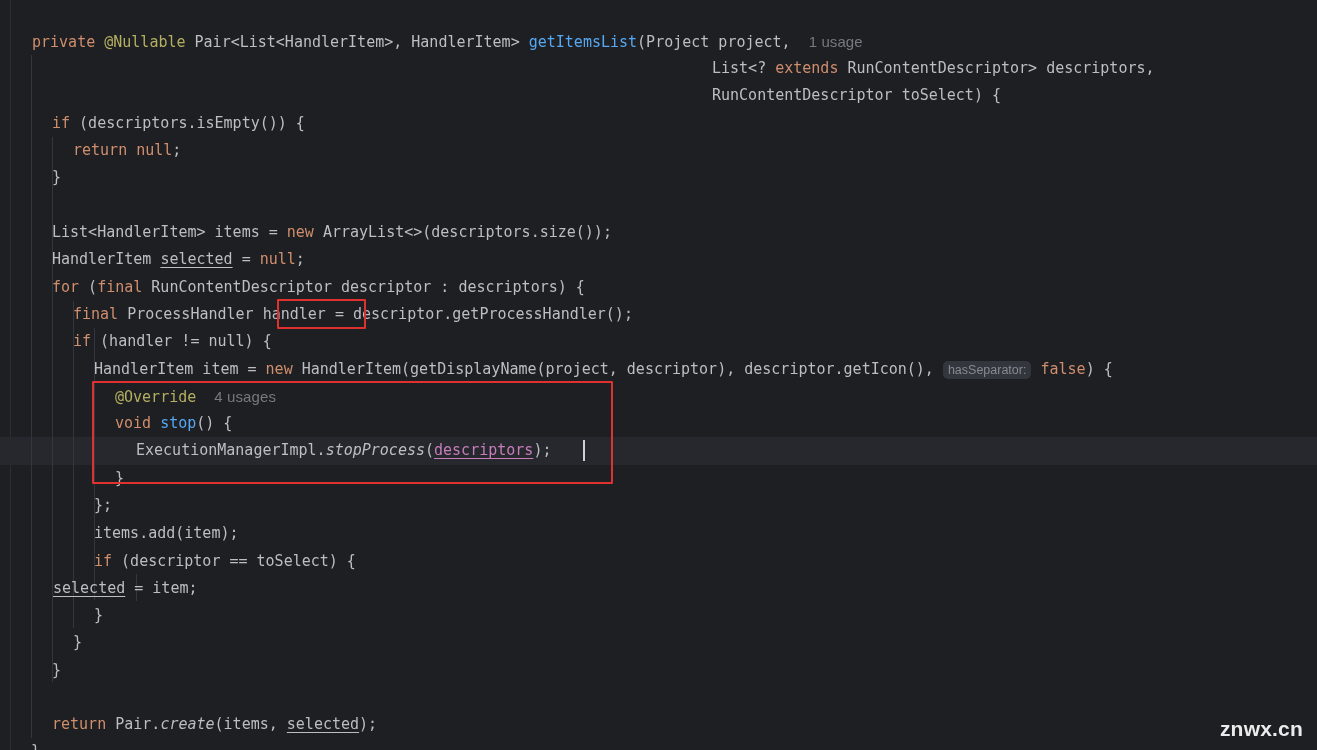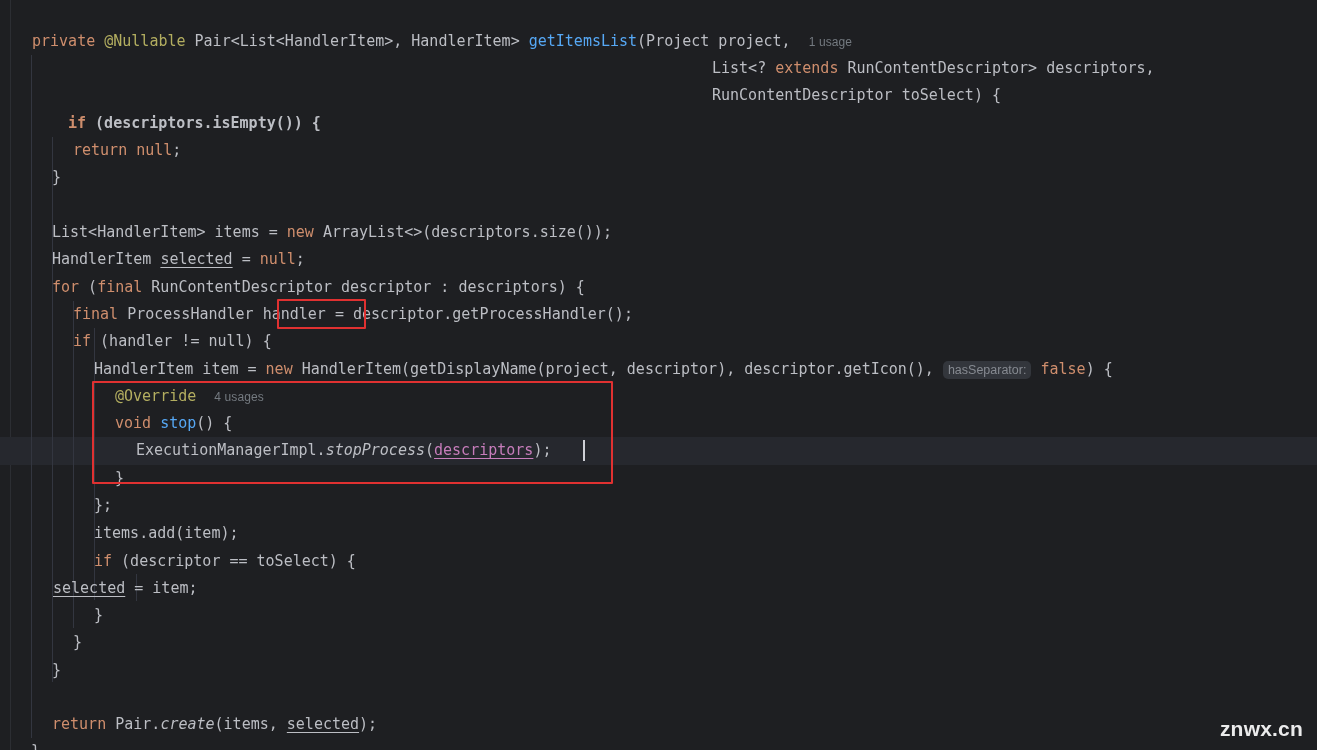--- a/index.html
+++ b/index.html
@@ -74,21 +74,21 @@
   .mth  { color: #56a8f5; }          
   .fld  { color: #bcbec4; text-decoration: underline; text-decoration-color: #bcbec4; text-underline-offset: 3px; }
   .param{ color: #c77dbb; text-decoration: underline; text-decoration-color: #c77dbb; text-underline-offset: 3px; }
   .stat { color: #bcbec4; font-style: italic; }   
   .pl   { color: #bcbec4; }
 
   
   .hint {
     color: #747a80;
     font-family: "Liberation Sans", sans-serif;
-    font-size: 12px;
+    font-size: 15px;
     font-style: normal;
     letter-spacing: 0.1px;
     margin-top: 27px;
   }
   .param-hint {
     color: #868a91;
     background: #33363c;
     font-family: "Liberation Sans", sans-serif;
     font-size: 12.5px;
     border-radius: 5px;
@@ -144,21 +144,21 @@
     
     <div class="ln" style="top:28px;"><span class="kw">private</span><span class="pl"> </span><span class="anno">@Nullable</span><span class="typ"> Pair&lt;List&lt;HandlerItem&gt;, HandlerItem&gt; </span><span class="mth">getItemsList</span><span class="pl">(Project project,</span><span class="pl">  </span><span class="hint">1 usage</span></div>
 
     
     <div class="ln" style="top:55px; padding-left:712px;"><span class="typ">List&lt;? </span><span class="kw">extends</span><span class="typ"> RunContentDescriptor&gt; descriptors,</span></div>
 
     
     <div class="ln" style="top:82px; padding-left:712px;"><span class="typ">RunContentDescriptor toSelect) {</span></div>
 
     
-    <div class="ln" style="top:110px; padding-left:68px;font-weight:bold;"><span class="kw">if</span><span class="pl"> (descriptors.isEmpty()) {</span></div>
+    <div class="ln" style="top:110px; padding-left:52px;"><span class="kw">if</span><span class="pl"> (descriptors.isEmpty()) {</span></div>
 
     
     <div class="ln" style="top:137px; padding-left:73px;"><span class="kw">return</span><span class="pl"> </span><span class="kw">null</span><span class="pl">;</span></div>
 
     
     <div class="ln" style="top:164px; padding-left:52px;"><span class="pl">}</span></div>
 
     
     <div class="ln" style="top:219px; padding-left:52px;"><span class="typ">List&lt;HandlerItem&gt; items = </span><span class="kw">new</span><span class="typ"> ArrayList&lt;&gt;(descriptors.size());</span></div>
 

